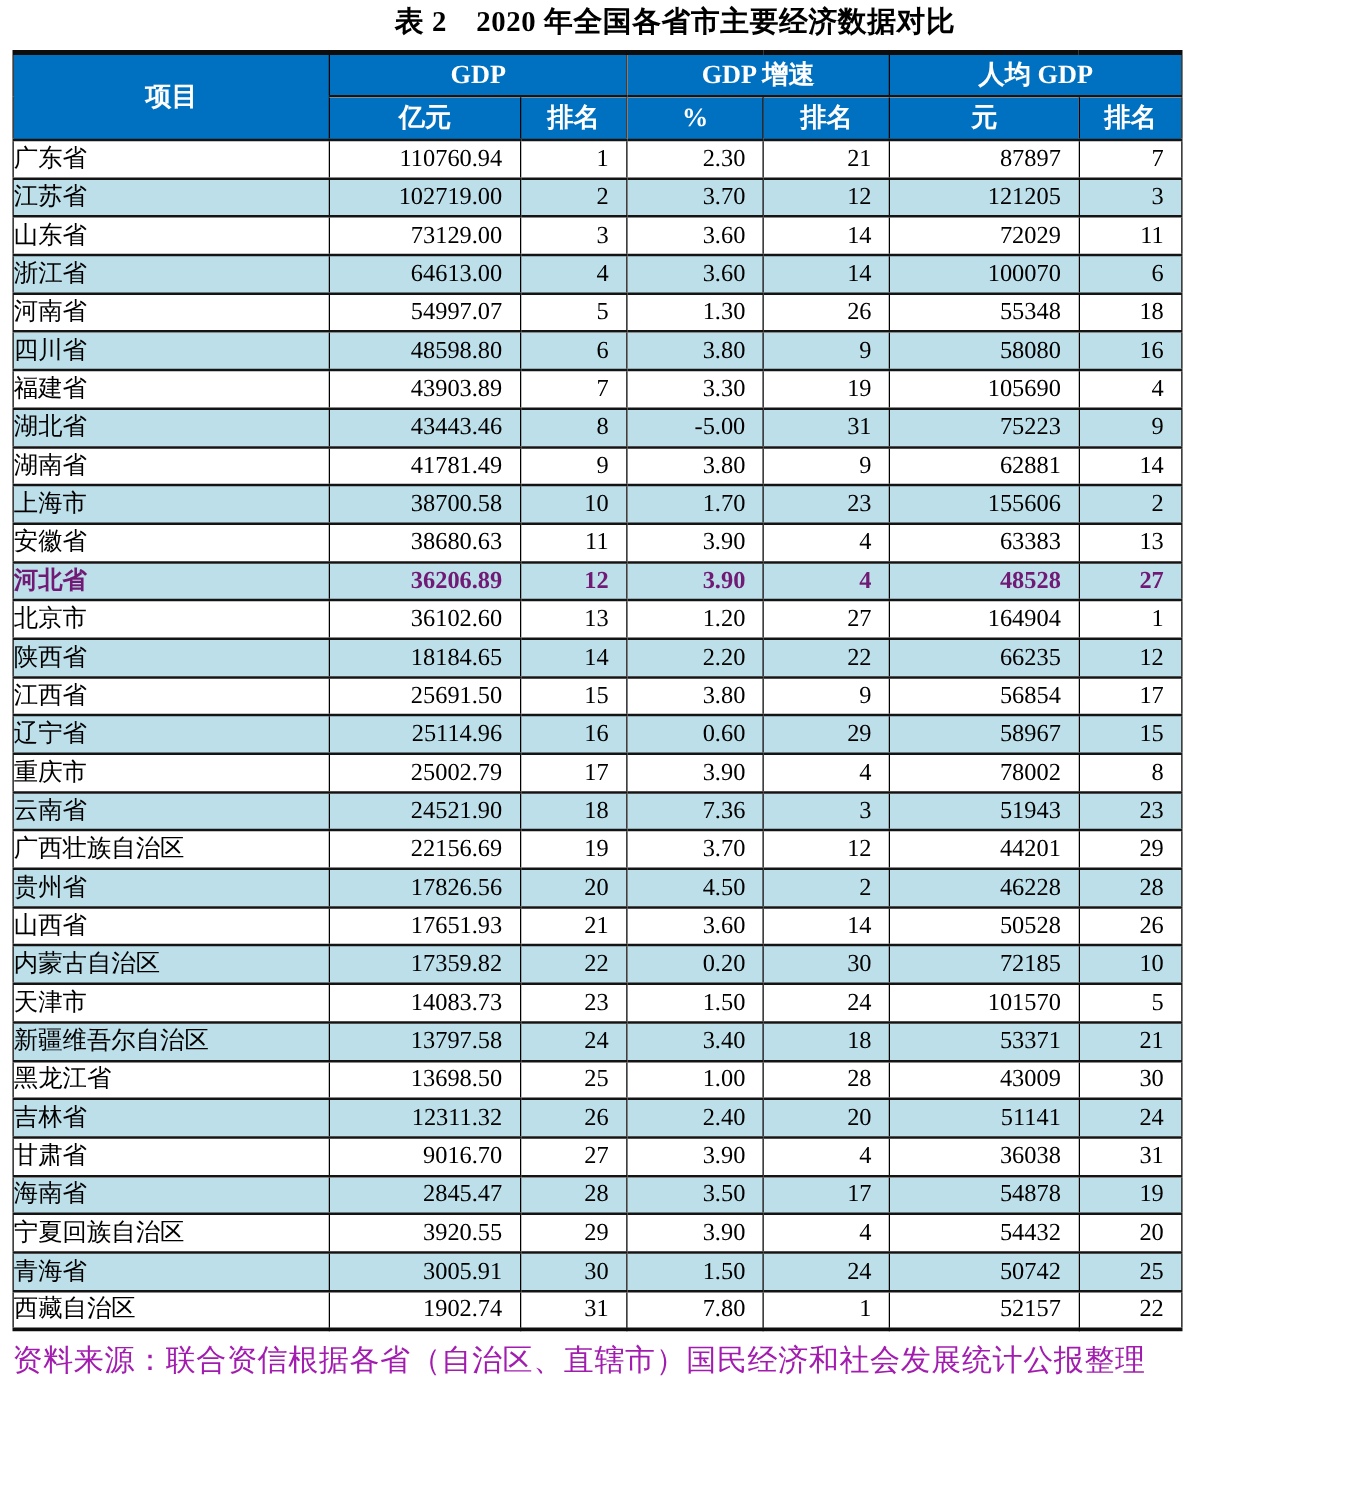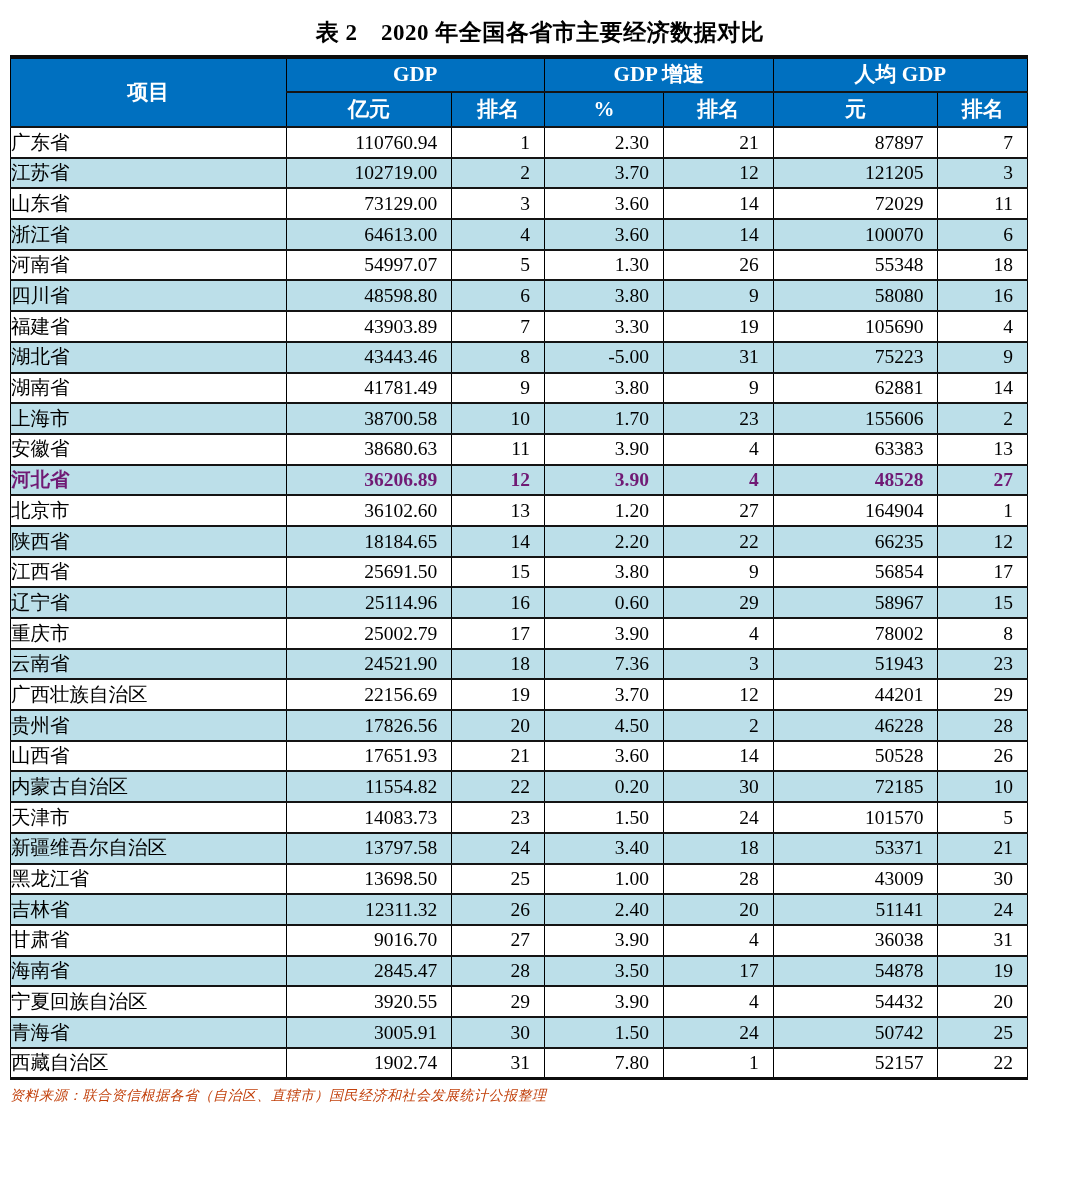--- a/index.html
+++ b/index.html
@@ -10,32 +10,32 @@
     color: #000000;
   }
   .page {
     position: relative;
     width: 1080px;
     height: 1191px;
     overflow: hidden;
     background: #ffffff;
   }
   .doc-title {
-    padding-top: 17px;
+    padding-top: 2px;
     text-align: center;
     font-size: 23px;
     font-weight: bold;
     letter-spacing: 0.5px;
     white-space: pre;
     color: #000000;
   }
   table.econ {
     border-collapse: collapse;
     table-layout: fixed;
-    width: 1018px;
+    width: 936px;
     margin-left: 10px;
     margin-top: 7px;
     border-top: 4px solid #0d0d0d;
     border-bottom: 3px solid #0d0d0d;
   }
   table.econ th, table.econ td {
     border-top: 2px solid #141414;
     border-bottom: 2px solid #141414;
     border-left: 1.5px solid #000000;
     border-right: 1.5px solid #000000;
@@ -56,24 +56,23 @@
     line-height: 1;
     background: #ffffff;
   }
   table.econ tbody tr:nth-child(even) td { background: #BCDFE9; }
   td.c-name { text-align: left; }
   td.c-num  { text-align: right; padding-right: 14px; }
   tr.hl td  { color: #701a75; font-weight: bold; }
   .source-note {
     margin-left: 10px;
     margin-top: 7px;
-    font-size: 14px;
-    font-style: italic;
+    font-size: 24px;
     letter-spacing: 0.5px;
-    color: #c2410c;
+    color: #a21caf;
   }
 </style>
 </head>
 <body>
 
 <div class="page">
 
   <div class="doc-title">表 2　2020 年全国各省市主要经济数据对比</div>
 
   <table class="econ">
@@ -287,21 +286,21 @@
           <td class="c-name">山西省</td>
           <td class="c-num">17651.93</td>
           <td class="c-num">21</td>
           <td class="c-num">3.60</td>
           <td class="c-num">14</td>
           <td class="c-num">50528</td>
           <td class="c-num">26</td>
         </tr>
         <tr>
           <td class="c-name">内蒙古自治区</td>
-          <td class="c-num">11554.82</td>
+          <td class="c-num">17359.82</td>
           <td class="c-num">22</td>
           <td class="c-num">0.20</td>
           <td class="c-num">30</td>
           <td class="c-num">72185</td>
           <td class="c-num">10</td>
         </tr>
         <tr>
           <td class="c-name">天津市</td>
           <td class="c-num">14083.73</td>
           <td class="c-num">23</td>

